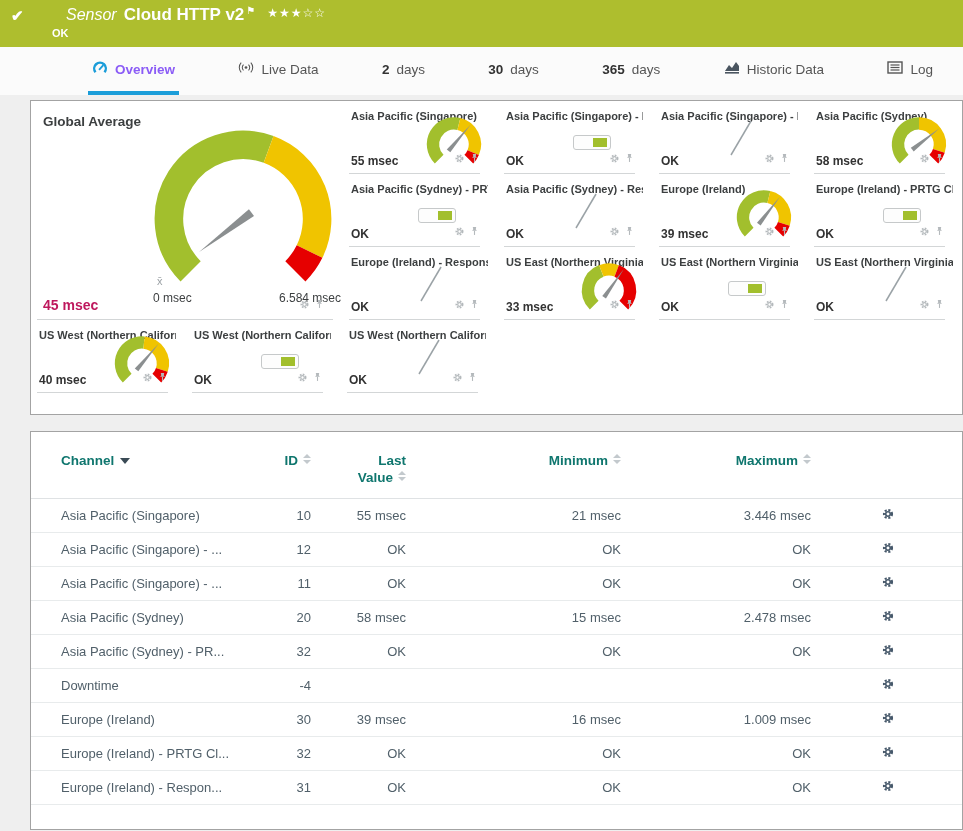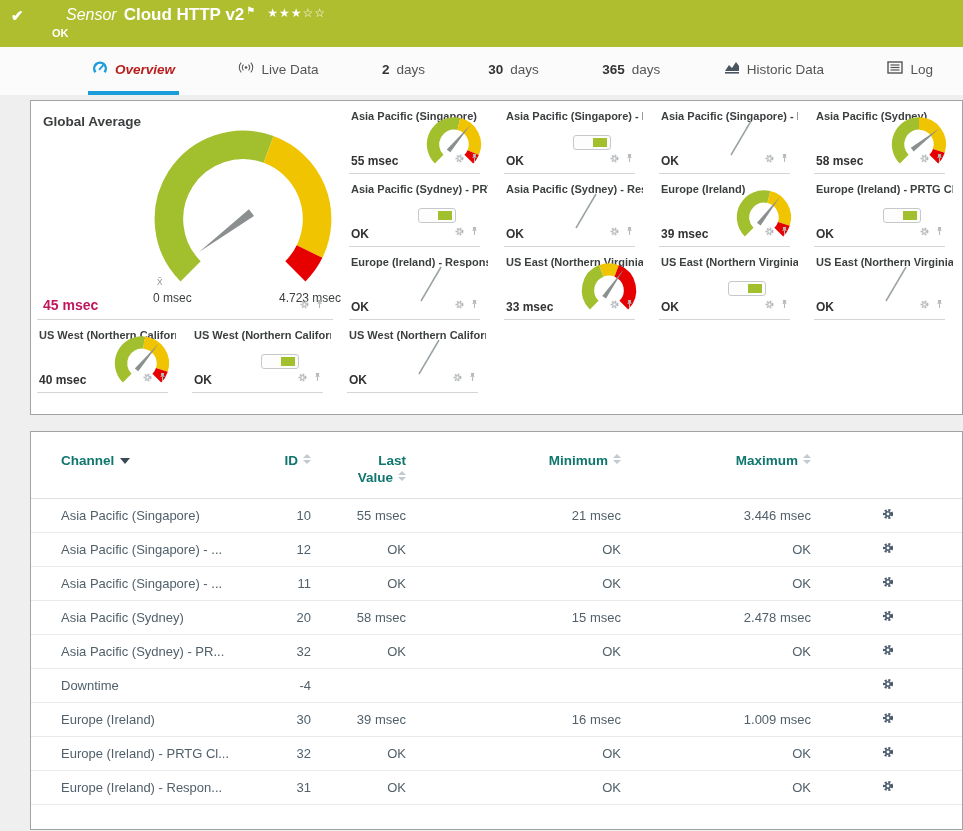--- a/index.html
+++ b/index.html
@@ -12,21 +12,21 @@
   .titleline .cat { font-style:italic; font-size:16px; margin-right:7px; }
   .titleline .name { font-weight:bold; font-size:17px; }
   .titleline .flag { font-size:10px; vertical-align:super; margin-left:2px; }
   .titleline .stars { font-size:12px; letter-spacing:1px; margin-left:12px; vertical-align:3px; }
   .topbar .status { position:absolute; left:52px; top:27px; font-size:11px; font-weight:bold; }
   
   .tabbar { height:48px; background:#fbfbfb; display:flex; align-items:stretch;
     padding:0 26px 0 88px; justify-content:space-between; }
   .tab { display:flex; align-items:center; gap:7px; font-size:13.5px; color:#555;
     cursor:pointer; border-bottom:4px solid transparent; padding:0 4px; }
-  .tab.active { border-bottom-color:var(--blue,#1b9dd9); color:#b91c1c; font-weight:bold;font-style:italic; }
+  .tab.active { border-bottom-color:var(--blue,#1b9dd9); color:#8b5cf6; font-weight:bold; }
   .tab .num { font-weight:bold; color:#333; }
   .tab svg { width:16px; height:15px; }
   
   .content { padding:5px 0 0 30px; }
   .panel { background:#fff; border:1px solid #a3a3a3; width:933px; position:relative; }
   .gauges-panel { height:315px; overflow:hidden; }
   .table-panel { margin-top:16px; height:399px; overflow:hidden; }
   
   .global-tile { position:absolute; left:0; top:0; width:312px; height:219px; }
   .global-title { position:absolute; left:12px; top:13px; font-size:13.5px; font-weight:bold; color:#3c3f40; }
@@ -133,21 +133,21 @@
       <div class="global-title">Global Average</div>
       <div class="global-gauge" id="globalgauge"><svg viewBox="0 0 200 155" width="100%" height="100%" xmlns="http://www.w3.org/2000/svg">
             <path d="M50.5 134.5 A70 70 0 0 1 124.2 19.3" fill="none" stroke="#a2bf2d" stroke-width="27"></path>
             <path d="M124.2 19.3 A70 70 0 0 1 162.9 115.8" fill="none" stroke="#f0c400" stroke-width="27"></path>
             <path d="M162.9 115.8 A70 70 0 0 1 149.5 134.5" fill="none" stroke="#e60000" stroke-width="27"></path>
             <polygon points="58.5,116.3 105.6,75.8 110.4,82.2" fill="#8b8f90"></polygon>
           </svg></div>
       <div class="global-mean">x̄</div>
       <div class="global-scale">
         <span>0 msec</span>
-        <span>4.723 msec</span>
+        <span>6.584 msec</span>
       </div>
       <div class="global-value">45 msec</div>
       <div class="tile-icons" id="globalicons">
           <span><svg viewBox="0 0 16 16">
               <circle cx="8" cy="8" r="4.6" fill="none" stroke="#b4b9bc" stroke-width="2.4" stroke-dasharray="2.4 1.9"></circle>
               <circle cx="8" cy="8" r="2.6" fill="none" stroke="#b4b9bc" stroke-width="1.8"></circle>
             </svg></span>
           <span><svg viewBox="0 0 12 16">
               <path d="M3.5 1.5 h5 l-0.7 3.2 1.7 2.3 h-7 l1.7 -2.3 z" fill="#b4b9bc"></path>
               <line x1="6" y1="7" x2="6" y2="13" stroke="#b4b9bc" stroke-width="1.6"></line>

